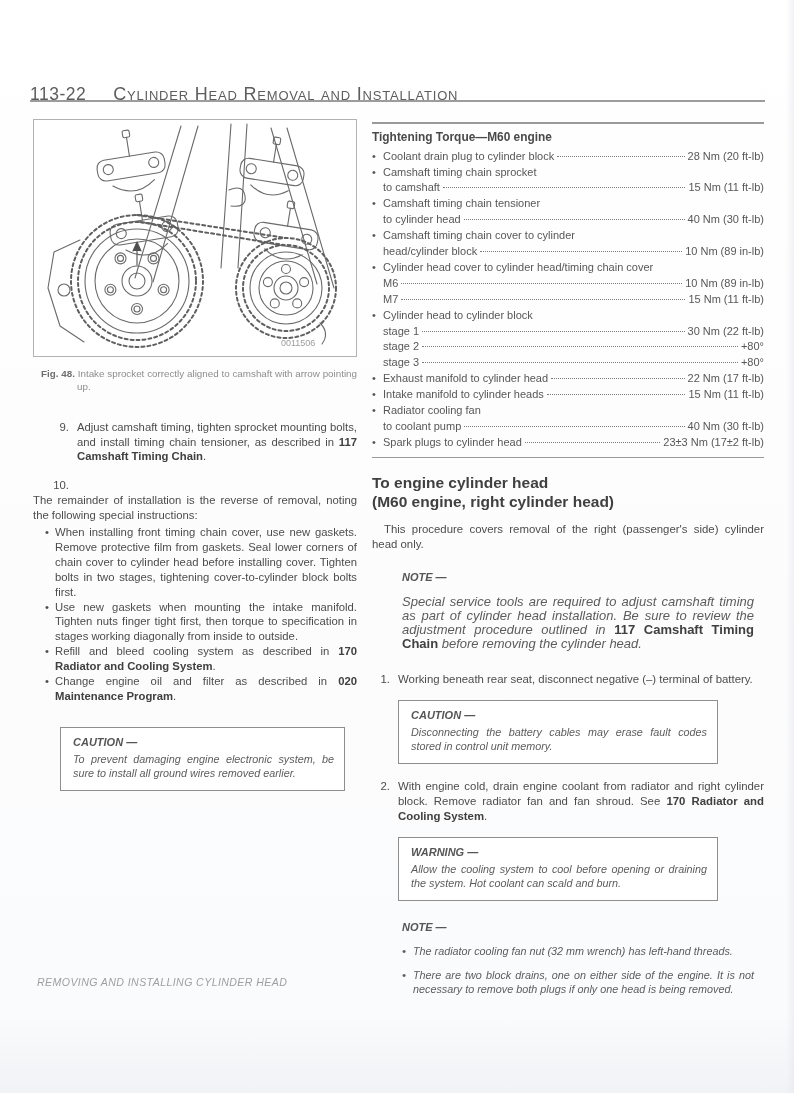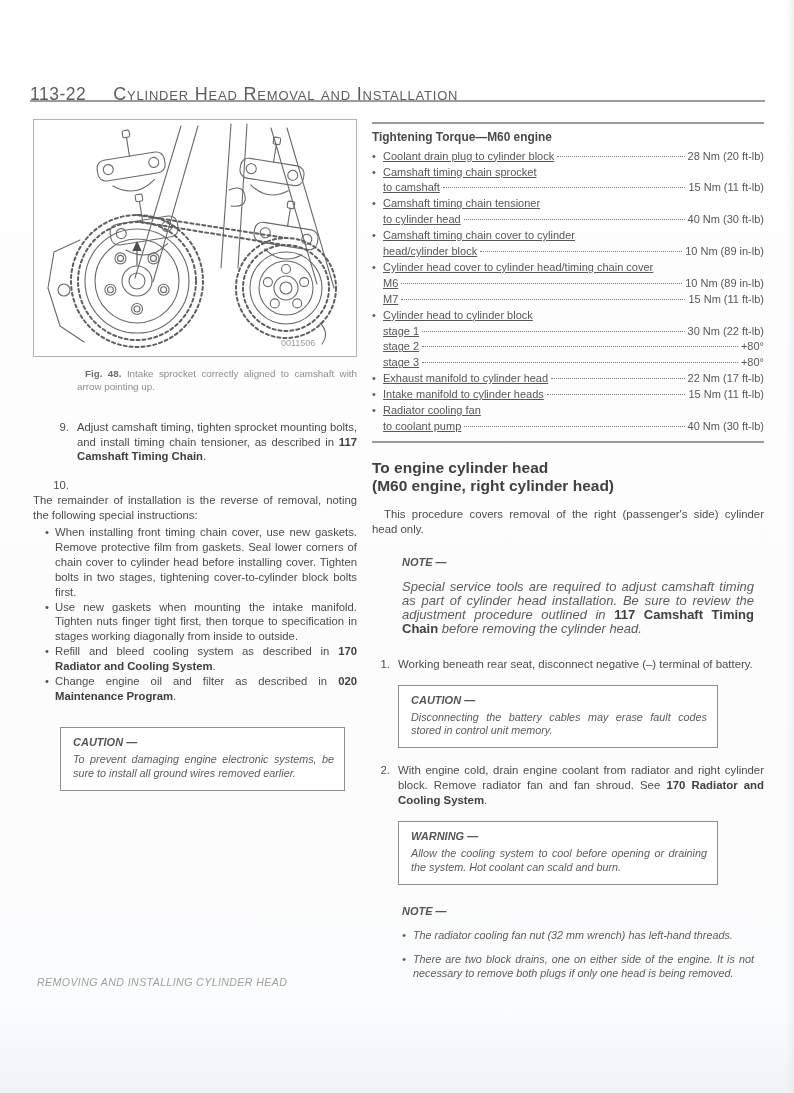--- a/index.html
+++ b/index.html
@@ -22,21 +22,21 @@
 
   
   .col-l { position:absolute; left:33px; top:119px; width:324px; font-size:11.3px; line-height:14.9px; }
   .col-r { position:absolute; left:372px; top:122px; width:392px; font-size:11.4px; line-height:15px; }
 
   
   .figure-box { height:236px; border:1px solid #b2b2b2; background:#fff; position:relative; }
   .figure-box svg { display:block; }
   .figcap { margin-top:11px; font-size:9.8px; line-height:12.8px; color:#8d8d8d;
     padding-left:44px; text-indent:-36px; text-align:justify; }
-  .figcap .flabel { font-weight:bold; color:#6e6e6e;margin-left:44px; }
+  .figcap .flabel { font-weight:bold; color:#6e6e6e; }
 
   
   .nitem { display:flex; }
   .nitem .nnum { flex:none; width:36px; padding-right:8px; text-align:right; }
   .nitem .ntext { flex:1; text-align:justify; }
   .col-r .nitem .nnum { width:18px; }
   .bd { font-weight:bold; color:#404040; }
 
   .bullets { margin-left:12px; margin-top:2px; }
   .blt { display:flex; }
@@ -56,21 +56,21 @@
   .nblt { display:flex; margin-top:9px; }
   .nblt .bm { flex:none; width:11px; font-style:italic; color:#5c5c5c; }
   .nblt .bt { flex:1; font-style:italic; font-size:10.8px; line-height:14px; text-align:justify; color:#5c5c5c; }
 
   
   .trule { height:1.6px; background:#9a9a9a; }
   .ttitle { font-weight:bold; font-size:11.9px; color:#4a4a4a; margin:6px 0 4px; }
   .trow { display:flex; align-items:baseline; font-size:11px; line-height:15.9px; color:#575757; }
   .trow::before { content:""; flex:none; width:11px; }
   .trow.b::before { content:"•"; }
-  .trow .tl { flex:none; white-space:nowrap;text-decoration:underline; }
+  .trow .tl { flex:none; white-space:nowrap; }
   .trow .dots { flex:1; margin:0 3px; border-bottom:1.7px dotted #7c7c7c; transform:translateY(-3px); min-width:10px; }
   .trow .tv { flex:none; white-space:nowrap; }
   .trule.bot { margin-top:6px; }
 
   .sect-head { font-size:15.5px; font-weight:bold; line-height:18.5px; color:#404040; margin-top:16px; }
   .intro { margin-top:11px; text-align:justify; text-indent:12px; }
 
   .footer { position:absolute; left:37px; top:976px; font-style:italic; font-size:10.6px;
     letter-spacing:0.4px; color:#9f9f9f; }
 
@@ -220,21 +220,21 @@
           <span class="blt">
               <span class="bm">•</span>
               <span class="bt"><span>Change engine oil and filter as described in </span><span class="bd">020 Maintenance Program</span><span>.</span></span>
             </span>
         </span>
       </span>
     </div>
 
     <div class="box cau-l">
       <div class="box-label">CAUTION —</div>
-      <div class="box-text">To prevent damaging engine electronic systems, be sure to install all ground wires removed earlier.</div>
+      <div class="box-text">To prevent damaging engine electronic system, be sure to install all ground wires removed earlier.</div>
     </div>
   </div>
 
   <div class="col-r">
 
     <div class="torque">
       <div class="trule"></div>
       <div class="ttitle">Tightening Torque—M60 engine</div>
 
       <div class="trow b">
@@ -307,20 +307,25 @@
           <span class="dots"></span>
           <span class="tv">15 Nm (11 ft-lb)</span>
         </div>
       <div class="trow b">
           <span class="tl">Radiator cooling fan</span>
         </div>
       <div class="trow">
           <span class="tl">to coolant pump</span>
           <span class="dots"></span>
           <span class="tv">40 Nm (30 ft-lb)</span>
+        </div>
+      <div class="trow b">
+          <span class="tl">Spark plugs to cylinder head</span>
+          <span class="dots"></span>
+          <span class="tv">23±3 Nm (17±2 ft-lb)</span>
         </div>
 
       <div class="trule bot"></div>
     </div>
 
     <div class="sect-head">
       <div>To engine cylinder head</div>
       <div>(M60 engine, right cylinder head)</div>
     </div>
 

